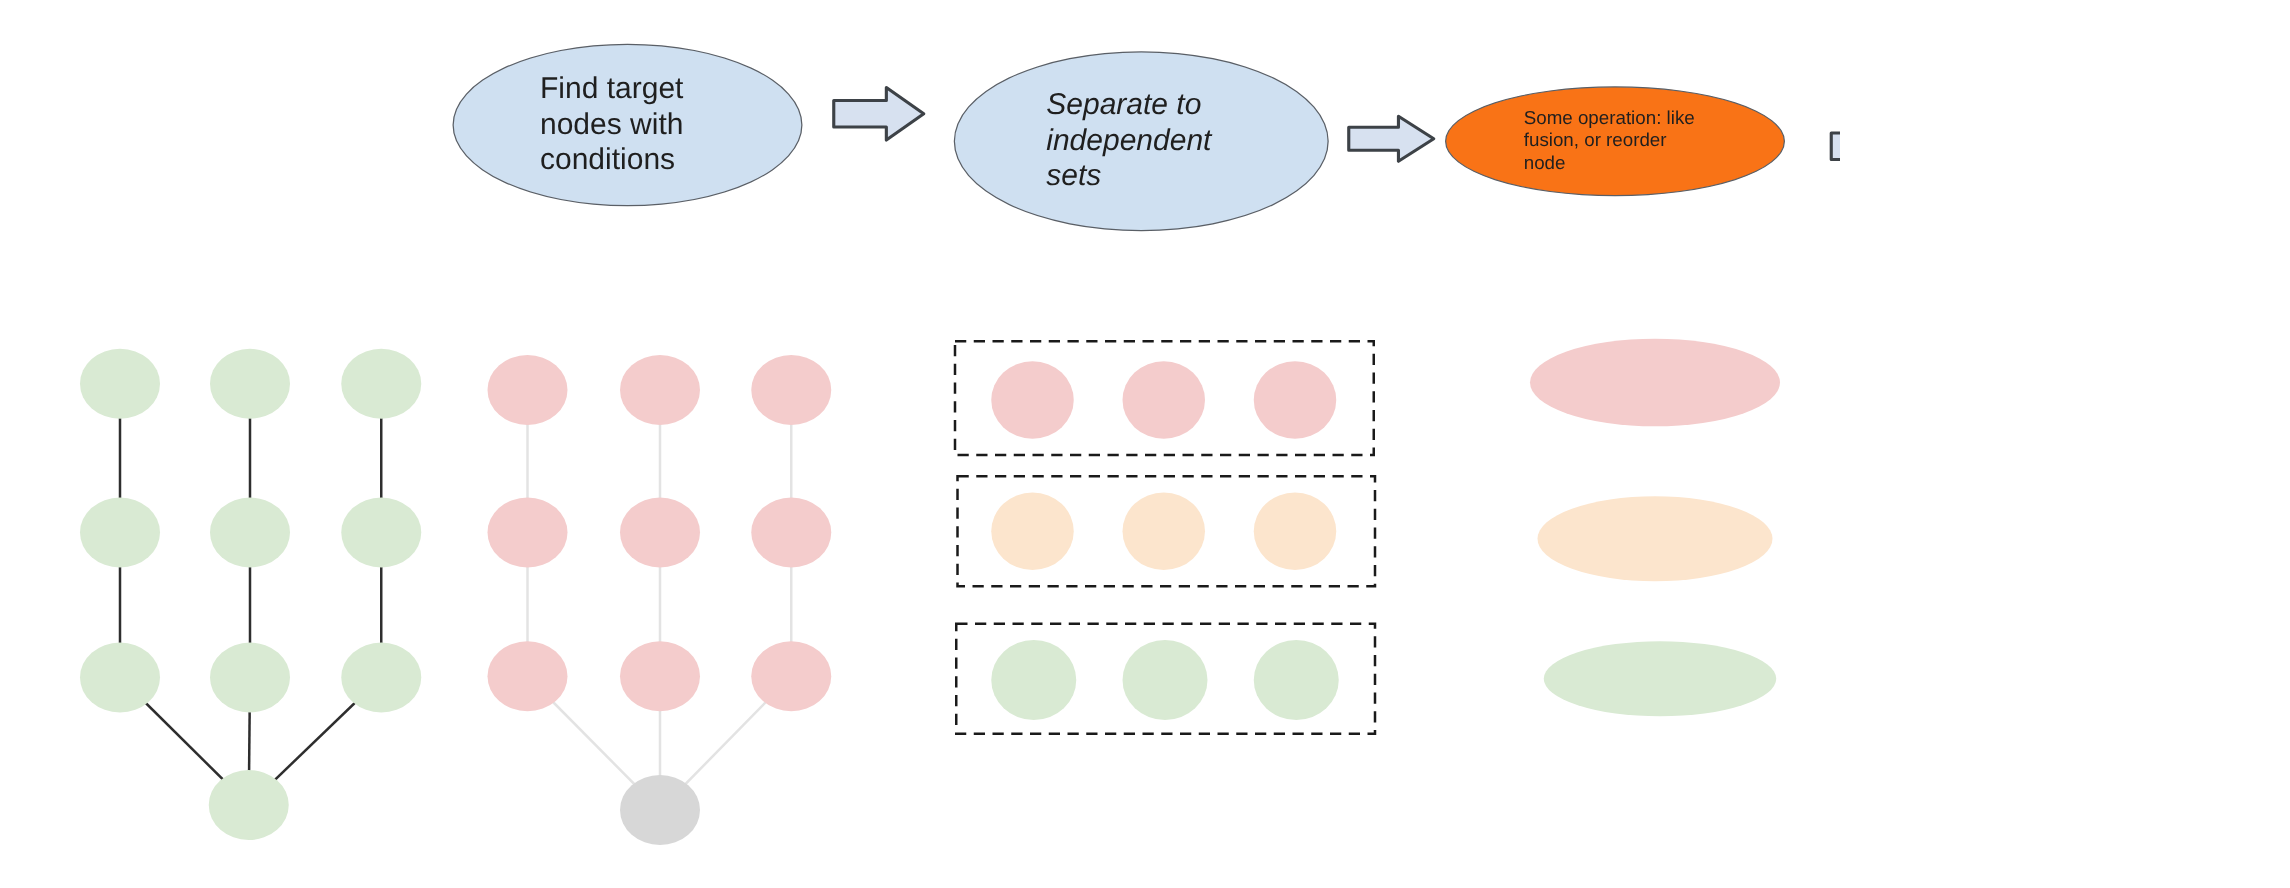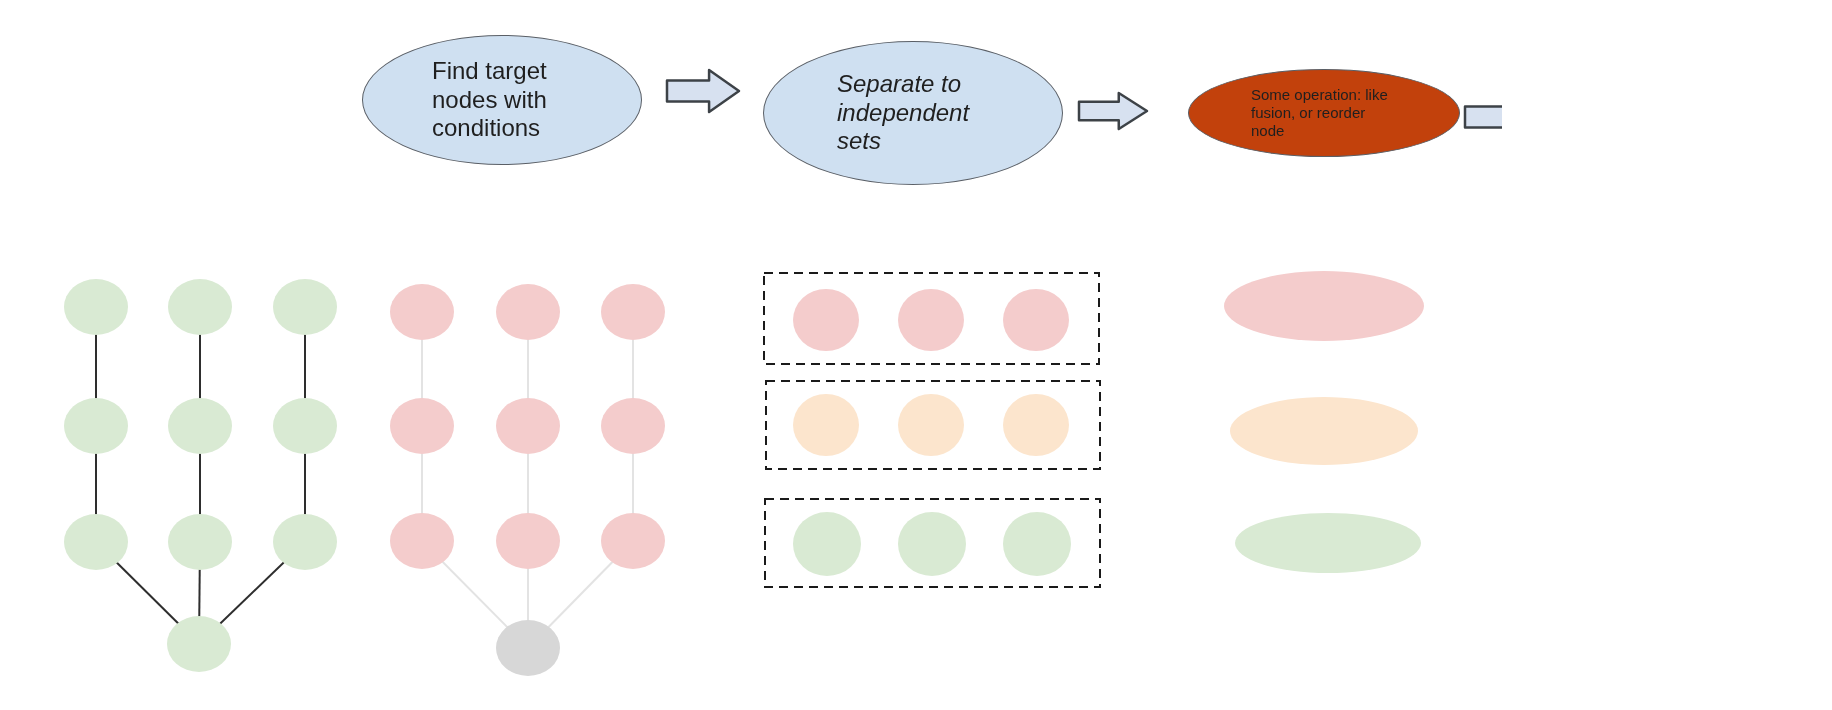--- a/index.html
+++ b/index.html
@@ -7,21 +7,20 @@
     padding: 0;
     background: #ffffff;
     font-family: "Liberation Sans", sans-serif;
   }
   #stage {
     position: relative;
     width: 1472px;
     height: 710px;
     overflow: hidden;
     background: #ffffff;
-    padding-left: 30px;
   }
   #graphs {
     position: absolute;
     left: 0;
     top: 0;
   }
   .step {
     position: absolute;
     border-radius: 50%;
     box-sizing: border-box;
@@ -114,21 +113,21 @@
         <ellipse cx="1702" cy="545" rx="93" ry="31" fill="#d9ead3"></ellipse>
         <ellipse cx="1702" cy="648" rx="31" ry="31" fill="#d9ead3"></ellipse>
       </g>
     </svg>
     <div class="step" style="left: 362px; top: 35px; width: 280px; height: 130px; background: rgb(207, 224, 241); border: 1.6px solid rgb(90, 95, 102);">
       <div class="step-label" style="font-size: 24px; width: 140px; color: rgb(31, 31, 31);">Find target nodes with conditions</div>
     </div>
     <div class="step" style="left: 763px; top: 41px; width: 300px; height: 144px; background: rgb(207, 224, 241); border: 1.6px solid rgb(90, 95, 102);">
       <div class="step-label" style="font-size: 24px; width: 152px; color: rgb(31, 31, 31); font-style: italic;">Separate to independent sets</div>
     </div>
-    <div class="step" style="left: 1188px; top: 69px; width: 272px; height: 88px; background: #c2410c; border: 1.6px solid rgb(90, 95, 102);">
+    <div class="step" style="left: 1156px; top: 69px; width: 272px; height: 88px; background: #f97316; border: 1.6px solid rgb(90, 95, 102);">
       <div class="step-label" style="font-size: 15px; width: 146px; color: rgb(31, 31, 31);">Some operation: like fusion, or reorder node</div>
     </div>
     <svg class="arrow" width="76" height="46" style="left: 665px; top: 68px;">
       <polygon points="2,12.420000000000002 44.08,12.420000000000002 44.08,2 74,23 44.08,44 44.08,33.58 2,33.58" fill="#d7e1f0" stroke="#3d4247" stroke-width="2.5" stroke-linejoin="round"></polygon>
     </svg>
     <svg class="arrow" width="72" height="40" style="left: 1077px; top: 91px;">
       <polygon points="2,10.8 41.76,10.8 41.76,2 70,20 41.76,38 41.76,29.2 2,29.2" fill="#d7e1f0" stroke="#3d4247" stroke-width="2.5" stroke-linejoin="round"></polygon>
     </svg>
     <svg class="arrow" width="70" height="46" style="left: 1463px; top: 94px;">
       <polygon points="2,12.420000000000002 40.599999999999994,12.420000000000002 40.599999999999994,2 68,23 40.599999999999994,44 40.599999999999994,33.58 2,33.58" fill="#d7e1f0" stroke="#3d4247" stroke-width="2.5" stroke-linejoin="round"></polygon>

